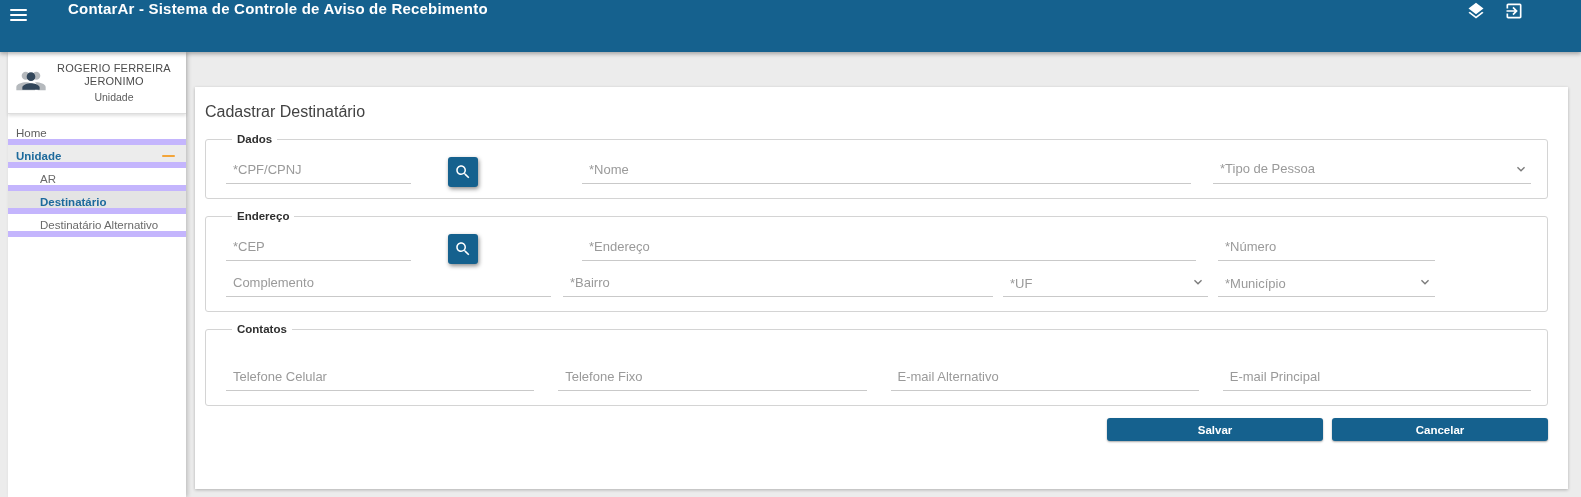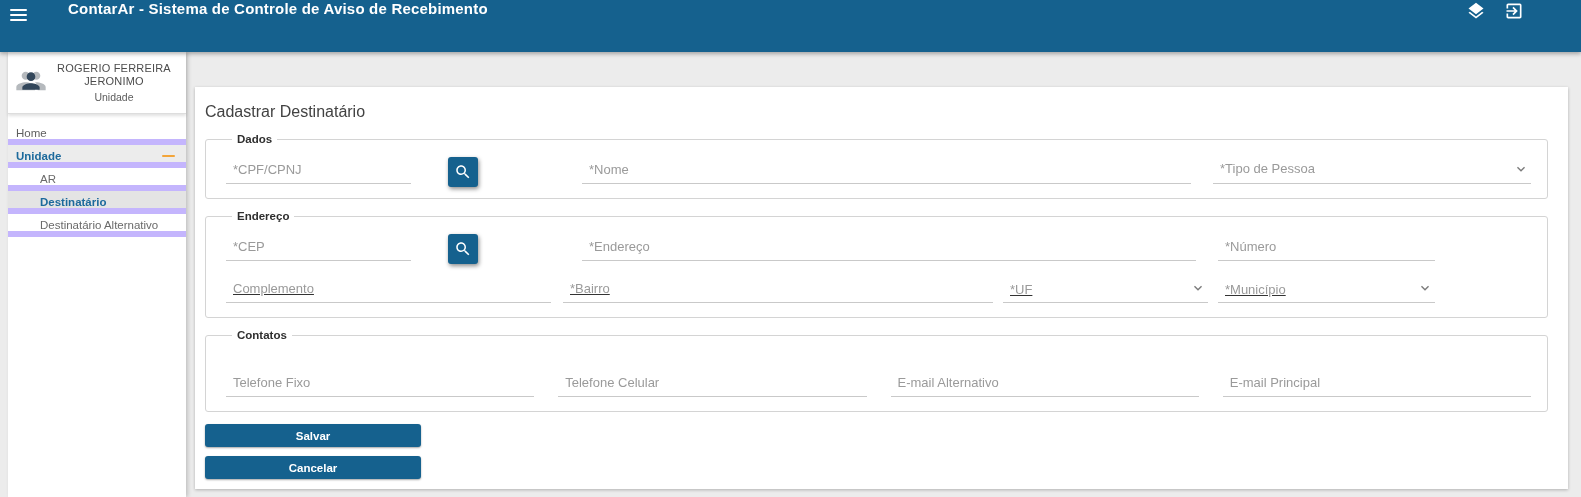--- a/index.html
+++ b/index.html
@@ -70,21 +70,21 @@
   .page-title { font-size:16px; color:#424242; font-weight:400; margin:2px 0 12px 0; }
 
   fieldset {
     border:1px solid #d4d4d4; border-radius:3px;
     padding:12px 16px 14px 20px;
     margin-bottom:11px;
   }
   legend { font-size:11.5px; font-weight:bold; color:#2f2f2f; padding:0 5px; margin-left:6px; }
 
   .row { display:flex; align-items:flex-end; }
-  .row + .row { margin-top:16px;text-decoration:underline; }
+  .row + .row { margin-top:10px; }
 
   .mat-input {
     border:0; border-bottom:1px solid #c9c9c9; background:transparent;
     font-family:"Liberation Sans", sans-serif;
     font-size:13px; color:#333; height:26px; padding:0 0 3px 7px;
     outline:none; width:100%;
   }
   .mat-input::placeholder { color:#9a9a9a; opacity:1; }
 
   .select {
@@ -112,21 +112,21 @@
   .w318 { width:318px; flex:0 0 auto; }
   .w325 { width:325px; flex:0 0 auto; }
   .w217 { width:217px; flex:0 0 auto; }
   .w205 { width:205px; flex:0 0 auto; }
   .mr96 { margin-right:96px; }
 
   .contatos .row { padding-top:18px; }
   .contatos .row > * + * { margin-left:24px; }
   .contatos .mat-input { flex:1; }
 
-  .actions { display:flex; justify-content:flex-end; gap:9px; margin-top:12px;flex-direction:column; }
+  .actions { display:flex; justify-content:flex-end; gap:9px; margin-top:12px; }
   .btn {
     width:216px; height:23px;
     background:#15618e; color:#fff; border:none; border-radius:3px;
     font-family:"Liberation Sans", sans-serif;
     font-size:11.5px; font-weight:bold;
     box-shadow:0 1px 2px rgba(0,0,0,.35);
     cursor:pointer;
   }
 </style>
 </head>
@@ -247,22 +247,22 @@
               <path d="M16.59 8.59L12 13.17 7.41 8.59 6 10l6 6 6-6z"></path>
             </svg>
         </span>
       </div>
     </div>
   </fieldset>
 
   <fieldset class="contatos">
     <legend>Contatos</legend>
     <div class="row">
+      <input class="mat-input" type="text" placeholder="Telefone Celular" style="">
       <input class="mat-input" type="text" placeholder="Telefone Fixo" style="">
-      <input class="mat-input" type="text" placeholder="Telefone Celular" style="">
       <input class="mat-input" type="text" placeholder="E-mail Alternativo" style="">
       <input class="mat-input" type="text" placeholder="E-mail Principal" style="">
     </div>
   </fieldset>
 
   <div class="actions">
     <button class="btn">Salvar</button>
     <button class="btn">Cancelar</button>
   </div>
 </main>

